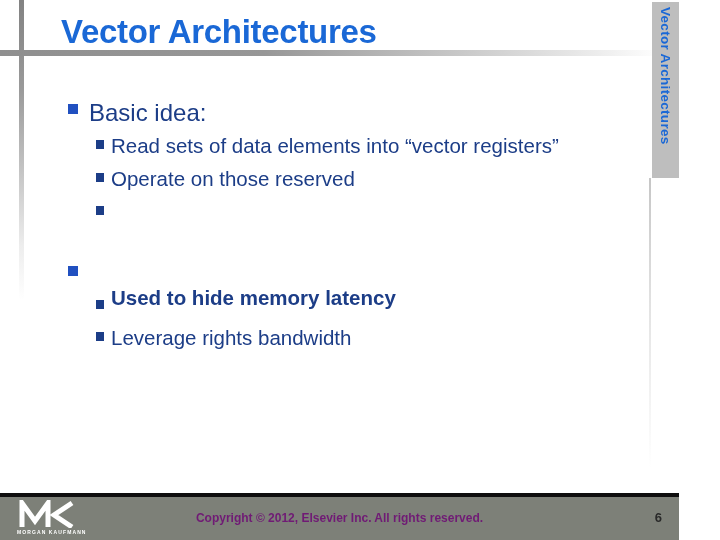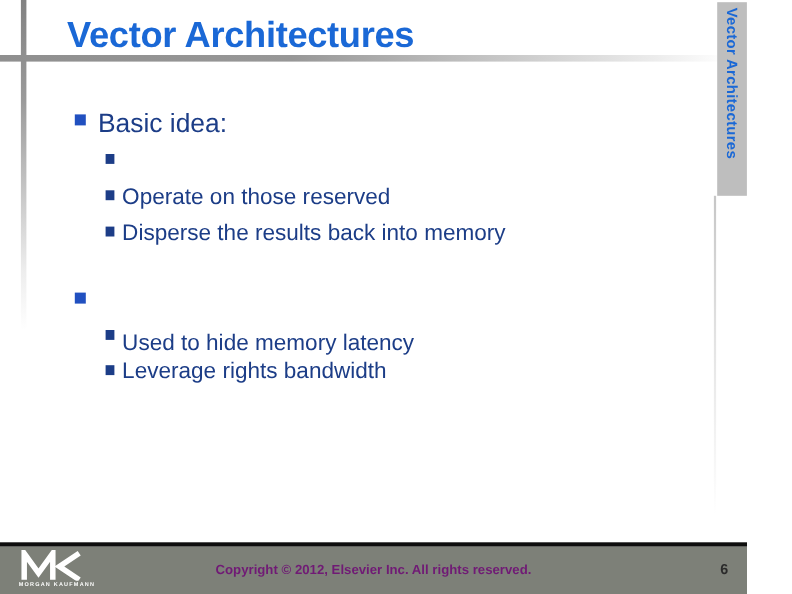--- a/index.html
+++ b/index.html
@@ -77,31 +77,31 @@
 
   <div class="side-strip">
     <span class="side-text">Vector Architectures</span>
   </div>
   <div class="side-fade"></div>
 
   <span class="sq sq1" style="left:68px; top:103.5px;"></span>
   <div class="txt lvl1" style="left:89px; top:99px;">Basic idea:</div>
 
   <span class="sq sq2" style="left:95.5px; top:140px;"></span>
+  <div class="txt lvl2" style="left:111px; top:134px;">Read sets of data elements into “vector registers”</div>
 
   <span class="sq sq2" style="left:95.5px; top:173px;"></span>
   <div class="txt lvl2" style="left:111px; top:167px;">Operate on those reserved</div>
 
   <span class="sq sq2" style="left:95.5px; top:206px;"></span>
-  <div class="txt lvl2" style="left:111px; top:200px;">Disperse the results back into memory</div>
 
   <span class="sq sq1" style="left:68px; top:265.5px;"></span>
 
   <span class="sq sq2" style="left:95.5px; top:300px;"></span>
-  <div class="txt lvl2" style="left:111px; top:300px;">Used to hide memory latency</div>
+  <div class="txt lvl2" style="left:111px; top:286px;font-weight:bold;">Used to hide memory latency</div>
 
   <span class="sq sq2" style="left:95.5px; top:332px;"></span>
   <div class="txt lvl2" style="left:111px; top:326px;">Leverage rights bandwidth</div>
 
   <div class="black-rule"></div>
   <div class="footer-bar"></div>
 
   <div class="logo">
     <svg width="58" height="28" viewBox="0 0 58 28">
       <path d="M4 27 L4 3 L17 21 L30 3 L30 27" fill="none" stroke="#ffffff" stroke-width="5"></path>

